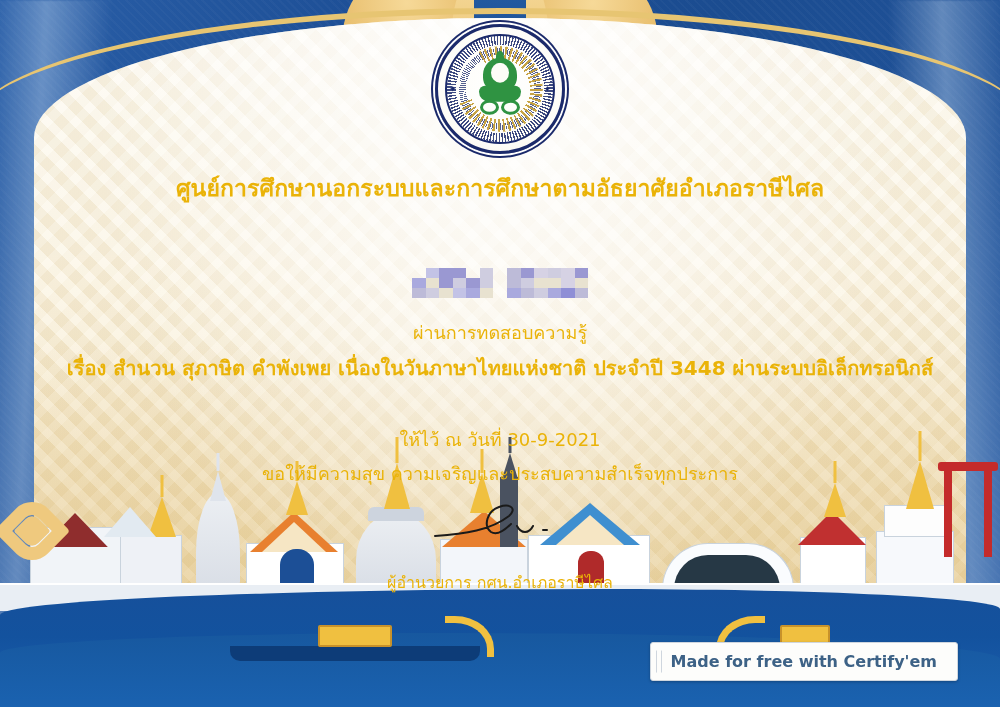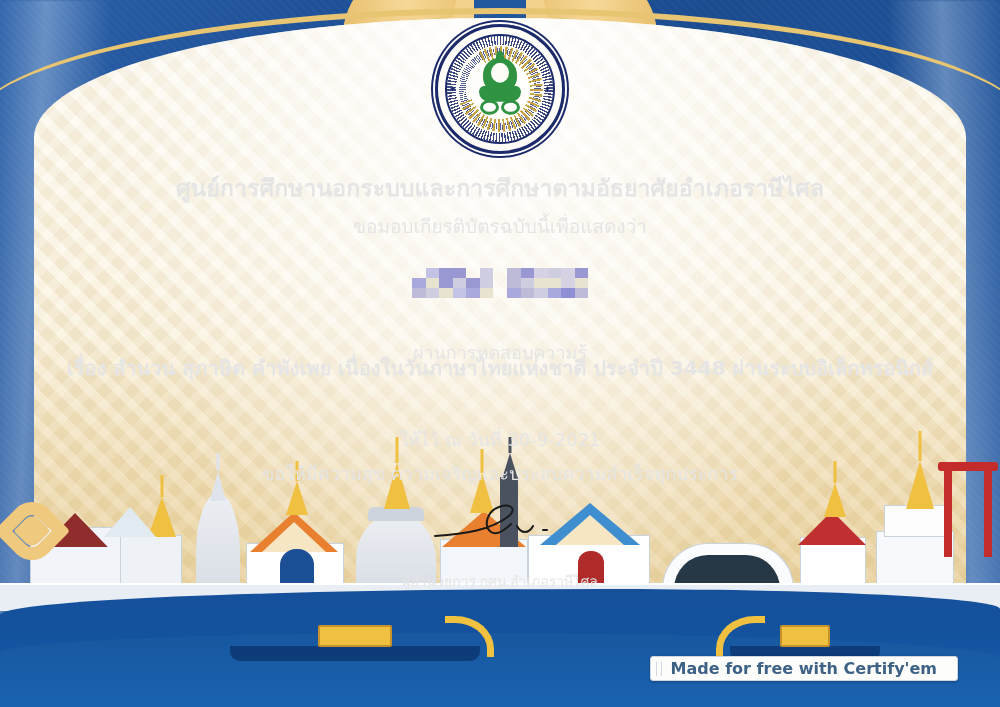--- a/index.html
+++ b/index.html
@@ -164,32 +164,32 @@
   .seal .emblem .inf i{
     position:absolute;top:0;width:19px;height:15px;border:3px solid #2f9342;
     border-radius:50%;box-sizing:border-box;
   }
   .seal .emblem .inf i.a{left:0;} .seal .emblem .inf i.b{right:0;}
   .seal .star{position:absolute;color:#1b2a6b;font-size:9px;line-height:1;}
   .seal .star.l{left:11px;top:58px;} .seal .star.r{right:11px;top:58px;}
 
   .line{
     position:absolute;left:0;right:0;text-align:center;
-    color:#e5e5e5;
+    color:#eab308;
     font-family:"DejaVu Sans","Liberation Sans",sans-serif;
   }
   .l-org{top:170px;font-size:23px;font-weight:bold;letter-spacing:.1px;}
   .l-award{top:211px;font-size:19px;}
-  .l-pass{top:318px;font-size:18px;margin-top:20px;}
+  .l-pass{top:318px;font-size:18px;}
   .l-subject{top:352px;font-size:20px;font-weight:bold;}
   .l-score{top:391px;font-size:18px;}
   .l-date{top:425px;font-size:18px;}
   .l-bless{top:459px;font-size:18px;}
   .l-signer{top:537px;font-size:18px;}
-  .l-role{top:570px;font-size:14px;font-family:Liberation Serif, serif;}
+  .l-role{top:570px;font-size:16px;}
 
   
   .name-redacted{
     position:absolute;top:268px;left:50%;transform:translateX(-50%);
     width:176px;height:30px;display:flex;gap:14px;
   }
   .name-redacted .word{flex:1;display:grid;
     grid-template-columns:repeat(6,1fr);grid-template-rows:repeat(3,1fr);}
   .name-redacted .px{width:100%;height:100%;}
 
@@ -256,21 +256,21 @@
     border:7px solid #f0c040;border-radius:0 80% 0 0;border-left:none;border-bottom:none;
   }
   .barge .pavilion{
     position:absolute;bottom:14px;left:50%;transform:translateX(-50%);
     width:70px;height:18px;background:#f0c040;border:2px solid #c8922a;border-radius:2px;
   }
 
   .badge{
     position:absolute;right:42px;bottom:26px;z-index:60;
     background:#fdfdfb;border:1px solid #cfd6de;border-radius:3px;
-    padding:2px 20px;box-shadow:0 1px 3px rgba(0,0,0,.25);
+    padding:9px 20px;box-shadow:0 1px 3px rgba(0,0,0,.25);
   }
   .badge span{color:#3d6286;font-size:16px;font-weight:bold;
     font-family:"DejaVu Sans","Liberation Sans",sans-serif;}
   .badge .pin{
     position:absolute;left:5px;top:50%;transform:translateY(-50%);
     width:4px;height:62%;border-left:1px solid #cfd6de;border-right:1px solid #cfd6de;
   }
 </style>
 </head>
 <body>
@@ -402,21 +402,20 @@
             <i class="a"></i>
             <i class="b"></i>
           </div>
       </div>
       <div class="star l">✦</div>
       <div class="star r">✦</div>
     </div>
 
     <div class="line l-org">ศูนย์การศึกษานอกระบบและการศึกษาตามอัธยาศัยอำเภอราษีไศล</div>
 
-    <div class="line l-award">ขอมอบเกียรติบัตรฉบับนี้เพื่อแสดงว่า</div>
 
     <div class="name-redacted">
       <div class="word">
           <div class="px" style="background: transparent;"></div>
           <div class="px" style="background: rgb(195, 195, 230);"></div>
           <div class="px" style="background: rgb(154, 152, 210);"></div>
           <div class="px" style="background: rgb(154, 152, 210);"></div>
           <div class="px" style="background: transparent;"></div>
           <div class="px" style="background: rgb(207, 205, 224);"></div>
           <div class="px" style="background: rgb(169, 169, 222);"></div>

